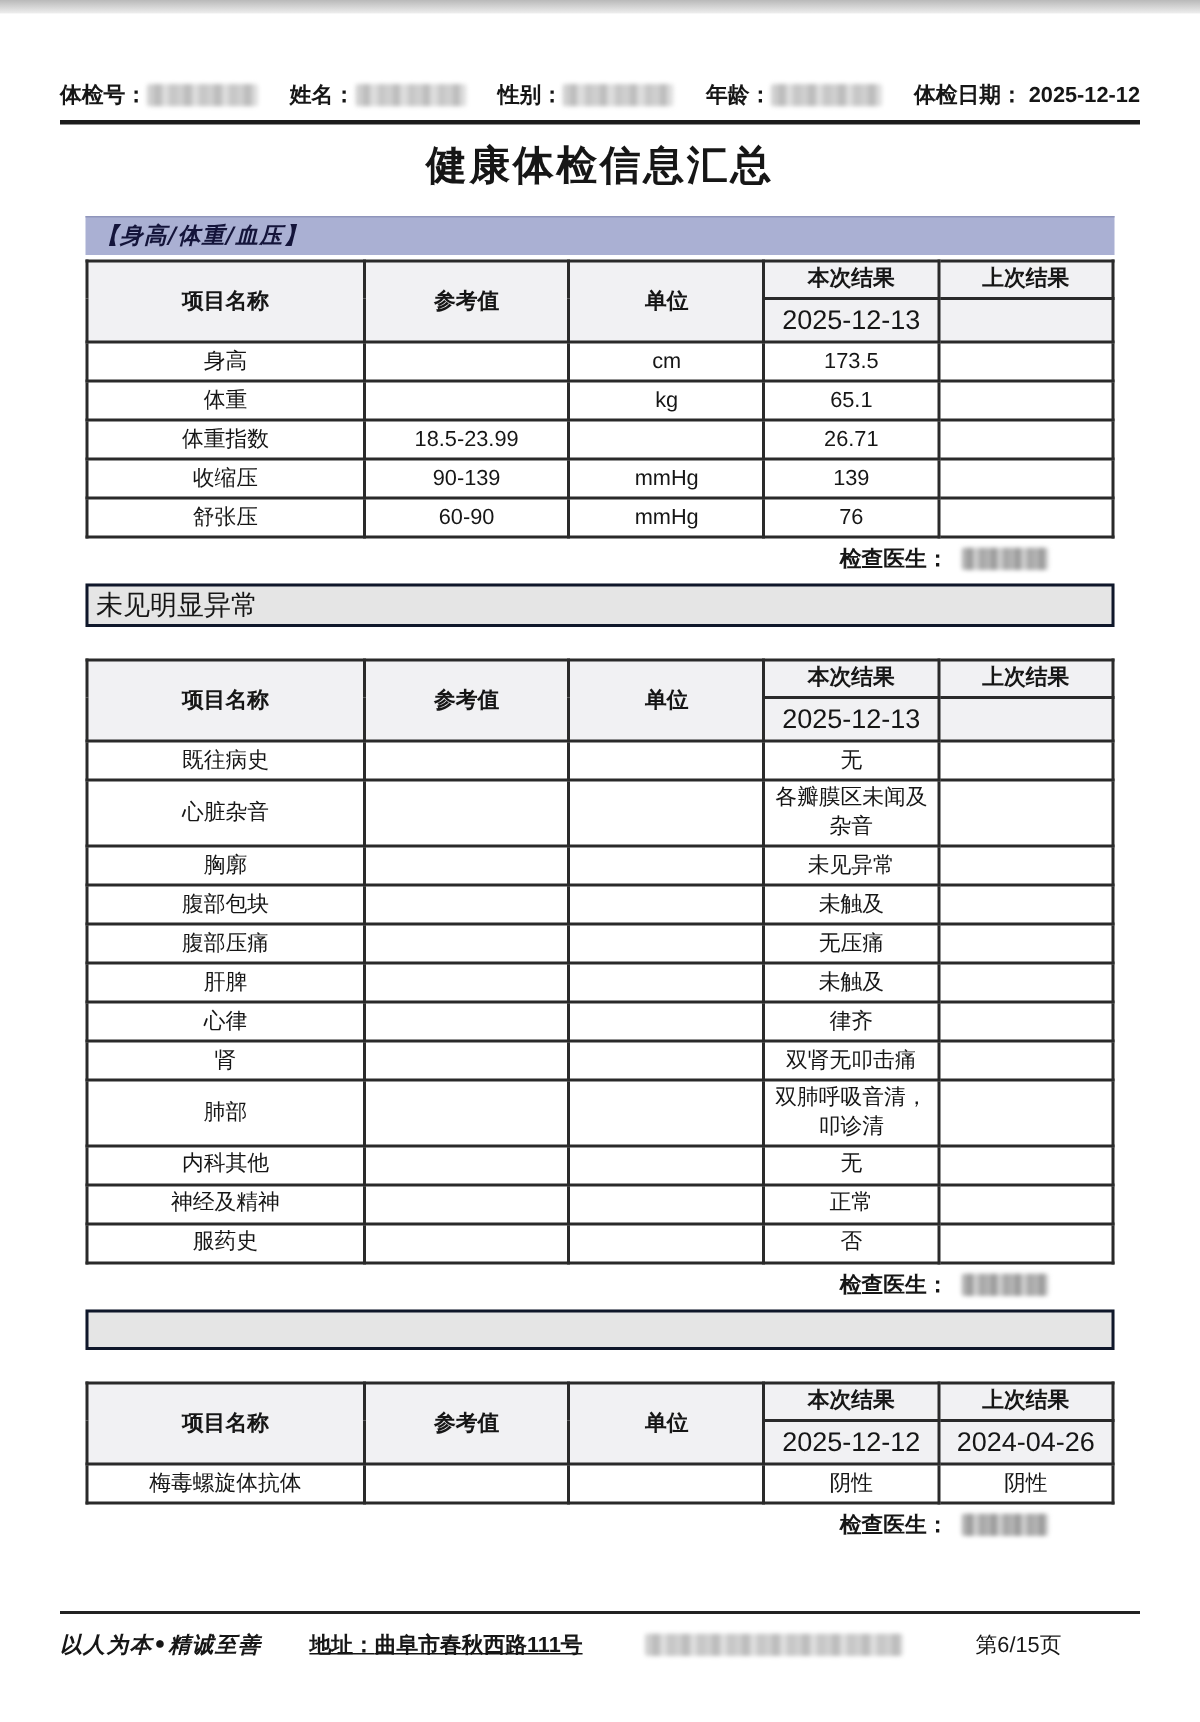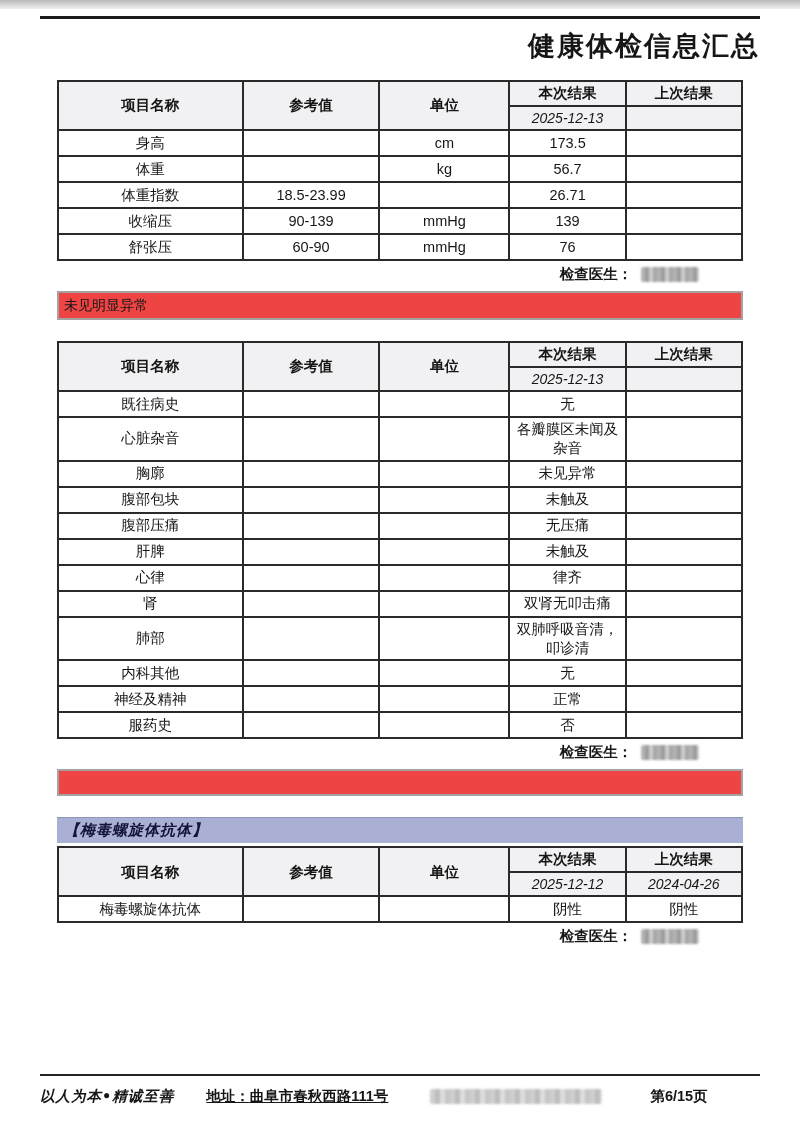--- a/index.html
+++ b/index.html
@@ -18,52 +18,52 @@
 
   
   .id-row {
     display:flex; justify-content:space-between; align-items:center;
     margin-top:45px; font-size:14.5px; font-weight:700; white-space:nowrap;
   }
   .id-row .field { display:flex; align-items:center; }
   .top-rule { border-top:3px solid #1c1c1c; margin-top:7px; }
 
   h1.title {
-    text-align:right; font-size:27px; font-weight:800;
+    text-align:center; font-size:27px; font-weight:800;
     letter-spacing:2px; margin:9px 0 16px 0;
   }
 
   
   .sec { margin:0 17px; }
   .sec-bar {
     background:#aab0d3; border-top:1px solid #8f95bb;
     height:26px; line-height:25px; padding-left:7px;
     font-family:"DejaVu Serif", serif; font-style:italic; font-weight:700;
     font-size:15px; color:#14143a; letter-spacing:1px;
   }
   table.results {
     width:100%; border-collapse:collapse; table-layout:fixed; margin-top:3px;
   }
   table.results th, table.results td {
     border:2px solid #2a2a2a; text-align:center;
     padding:2px 4px; font-size:14.5px; line-height:1.3;
     overflow-wrap:break-word;
   }
   table.results thead th { background:#f1f1f3; font-weight:700; height:24px; }
-  table.results thead tr.date-row th { font-weight:400; font-size:14px;font-style:italic; }
+  table.results thead tr.date-row th { font-weight:400; font-size:18px; }
   table.results tbody td { background:#ffffff; height:26px; font-weight:400; }
 
   .doctor-line {
     text-align:right; padding-right:44px; margin:4px 0 6px 0;
     font-size:14.5px; font-weight:600; height:20px;font-family:Liberation Mono, monospace;
   }
   .remark {
-    border:2px solid #a3a3a3; background:#ef4444;
+    border:2px solid #0f172a; background:#e5e5e5;
     min-height:27px; line-height:23px; padding:1px 5px;
-    font-size:14px; margin-bottom:21px;
+    font-size:18px; margin-bottom:21px;
   }
 
   
   .redact {
     display:inline-block; height:15px; vertical-align:-3px; border-radius:2px;
     background-image:
       repeating-linear-gradient(90deg,#cfcfcf 0 5px,#bdbdbd 5px 10px,#dddddd 10px 15px,#c7c7c7 15px 20px),
       repeating-linear-gradient(0deg,rgba(255,255,255,.35) 0 4px,rgba(0,0,0,.07) 4px 8px);
     filter:blur(1.3px);
   }
@@ -75,34 +75,57 @@
   .w72{width:74px;} .w56{width:58px;} .w170{width:172px;}
   .ml{margin-left:4px;}
 
   
   .footer { position:absolute; left:40px; right:40px; bottom:42px; }
   .footer-rule { border-top:2.5px solid #222; margin-bottom:11px; }
   .footer-row { display:flex; align-items:center; font-size:14.5px; white-space:nowrap; }
   .motto { font-family:"DejaVu Serif", serif; font-style:italic; font-weight:700; letter-spacing:1px; }
   .addr { font-weight:700; margin-left:32px;text-decoration:underline; }
   .footer-row .redact { margin-left:42px; }
-  .pagenum { font-weight:700; margin-left:48px; }
+  .pagenum { font-weight:400; margin-left:48px; }
 </style>
 </head>
 <body>
 
 <div class="photo-edge"></div>
 
 <div class="content">
 
+  <div class="id-row">
+    <span class="field">
+      <span>体检号：</span>
+      <span class="redact w72"></span>
+    </span>
+    <span class="field">
+      <span>姓名：</span>
+      <span class="redact w72"></span>
+    </span>
+    <span class="field">
+      <span>性别：</span>
+      <span class="redact w72"></span>
+    </span>
+    <span class="field">
+      <span>年龄：</span>
+      <span class="redact w72"></span>
+    </span>
+    <span class="field">
+      <span>体检日期：</span>
+      <span class="ml">2025-12-12</span>
+    </span>
+  </div>
   <div class="top-rule"></div>
 
   <h1 class="title">健康体检信息汇总</h1>
 
   <div class="sec">
+    <div class="sec-bar">【身高/体重/血压】</div>
     <table class="results">
       <colgroup>
           <col style="width:27%">
           <col style="width:20%">
           <col style="width:19%">
           <col style="width:17%">
           <col style="width:17%">
         </colgroup>
       <thead>
         <tr>
@@ -122,21 +145,21 @@
             <td>身高</td>
             <td></td>
             <td>cm</td>
             <td>173.5</td>
             <td></td>
           </tr>
           <tr>
             <td>体重</td>
             <td></td>
             <td>kg</td>
-            <td>56.7</td>
+            <td>65.1</td>
             <td></td>
           </tr>
           <tr>
             <td>体重指数</td>
             <td>18.5-23.99</td>
             <td></td>
             <td>26.71</td>
             <td></td>
           </tr>
           <tr>
@@ -272,21 +295,20 @@
         </tbody>
     </table>
     <div class="doctor-line">
       <span>检查医生：</span>
       <span class="redact dark w56"></span>
     </div>
     <div class="remark"></div>
   </div>
 
   <div class="sec">
-    <div class="sec-bar">【梅毒螺旋体抗体】</div>
     <table class="results">
       <colgroup>
           <col style="width:27%">
           <col style="width:20%">
           <col style="width:19%">
           <col style="width:17%">
           <col style="width:17%">
         </colgroup>
       <thead>
         <tr>

